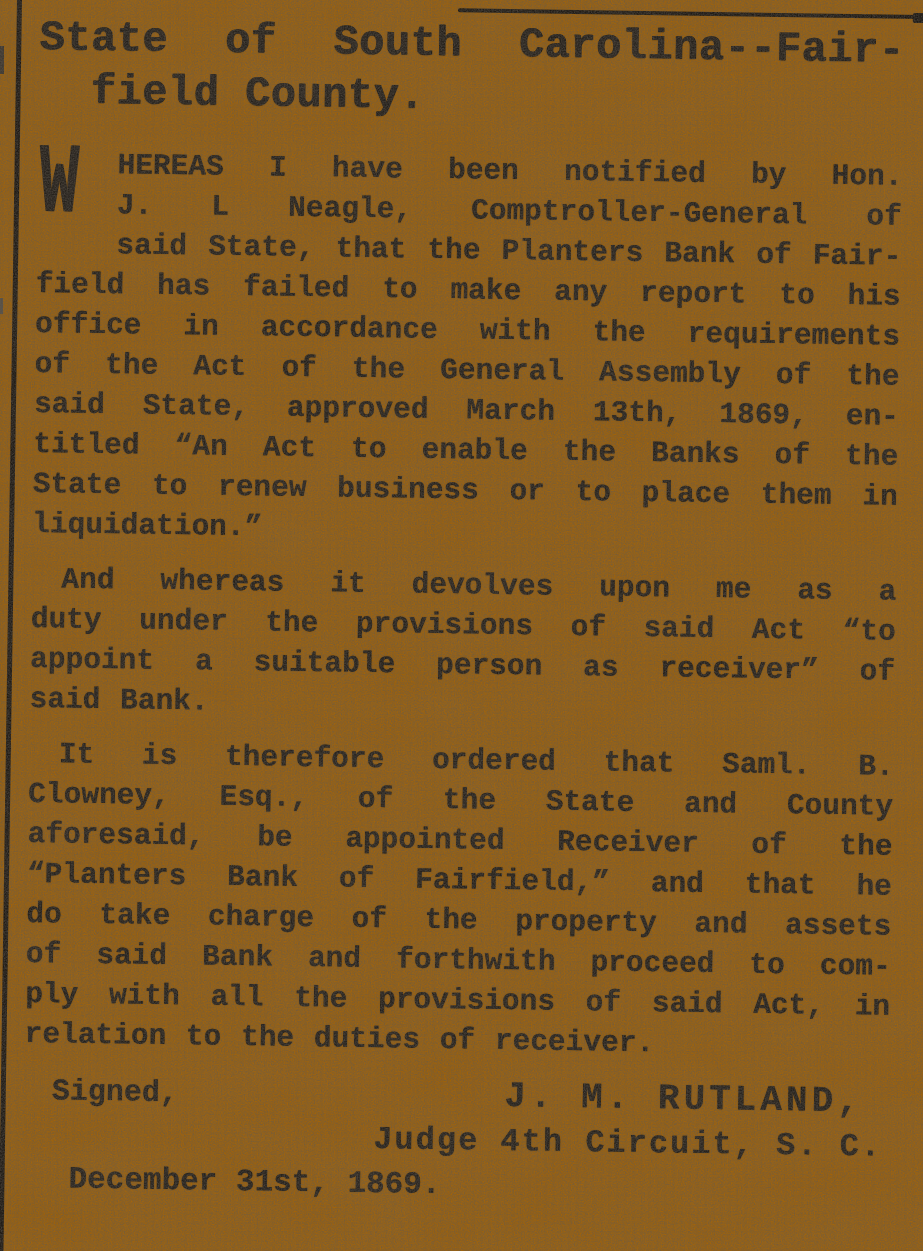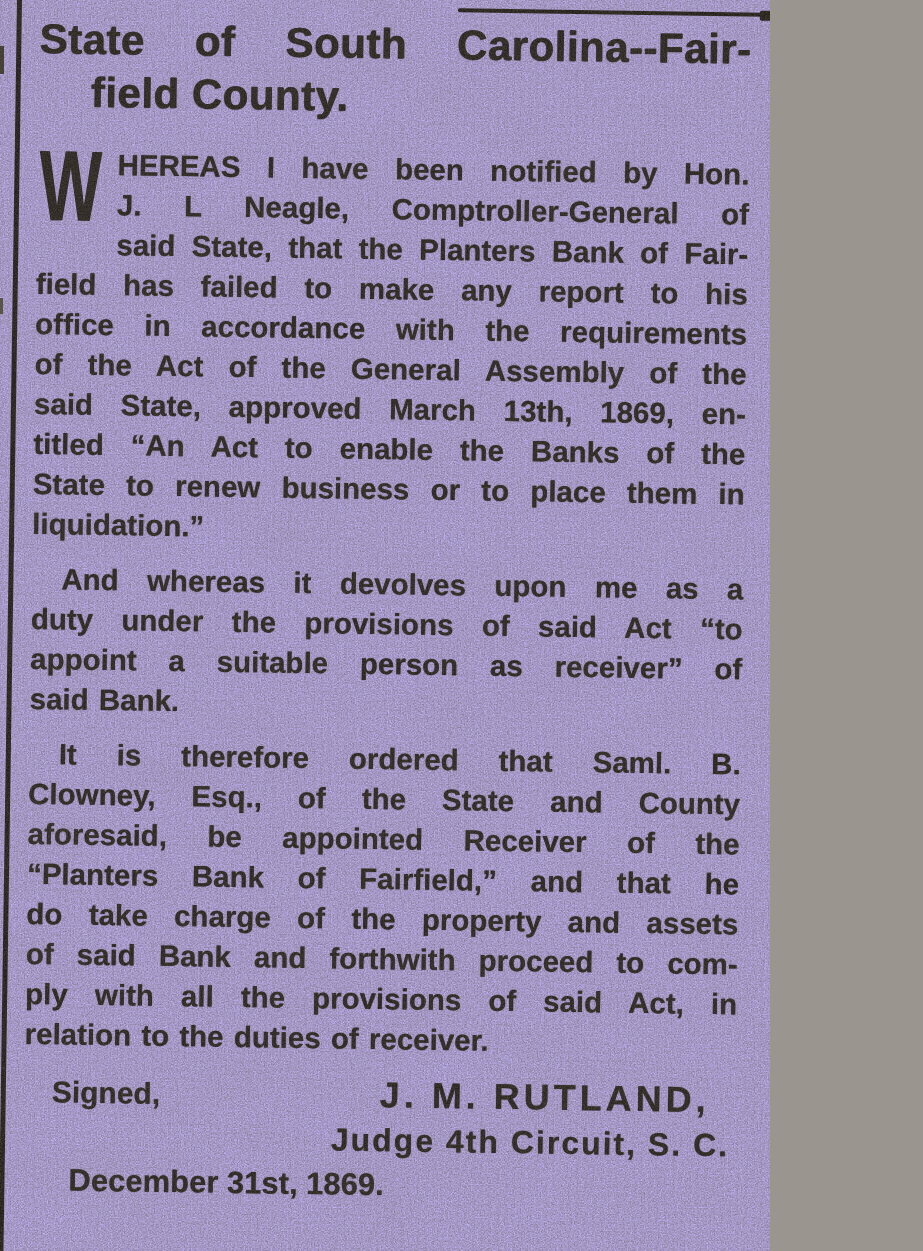--- a/index.html
+++ b/index.html
@@ -1,23 +1,23 @@
 <!DOCTYPE html>
 <html><head>
 <meta charset="utf-8">
 <style>
   html, body { margin: 0; padding: 0; background: #9a968f; }
 
   .sheet {
     position: relative;
-    width: 770px;
+    width: 923px;
     height: 1251px;
     overflow: hidden;
-    background: #c4b5fd;
-    font-family: Liberation Sans, sans-serif;
+    background: #a16207;
+    font-family: Liberation Mono, monospace;
     color: #1e1a15;
   }
 
   .bands {
     position: absolute; inset: 0;
     background:
       repeating-linear-gradient(90deg, rgba(70,62,50,0.028) 0 3px, rgba(0,0,0,0) 3px 8px),
       repeating-linear-gradient(0deg, rgba(70,62,50,0.018) 0 2px, rgba(0,0,0,0) 2px 9px);
     pointer-events: none;
   }

